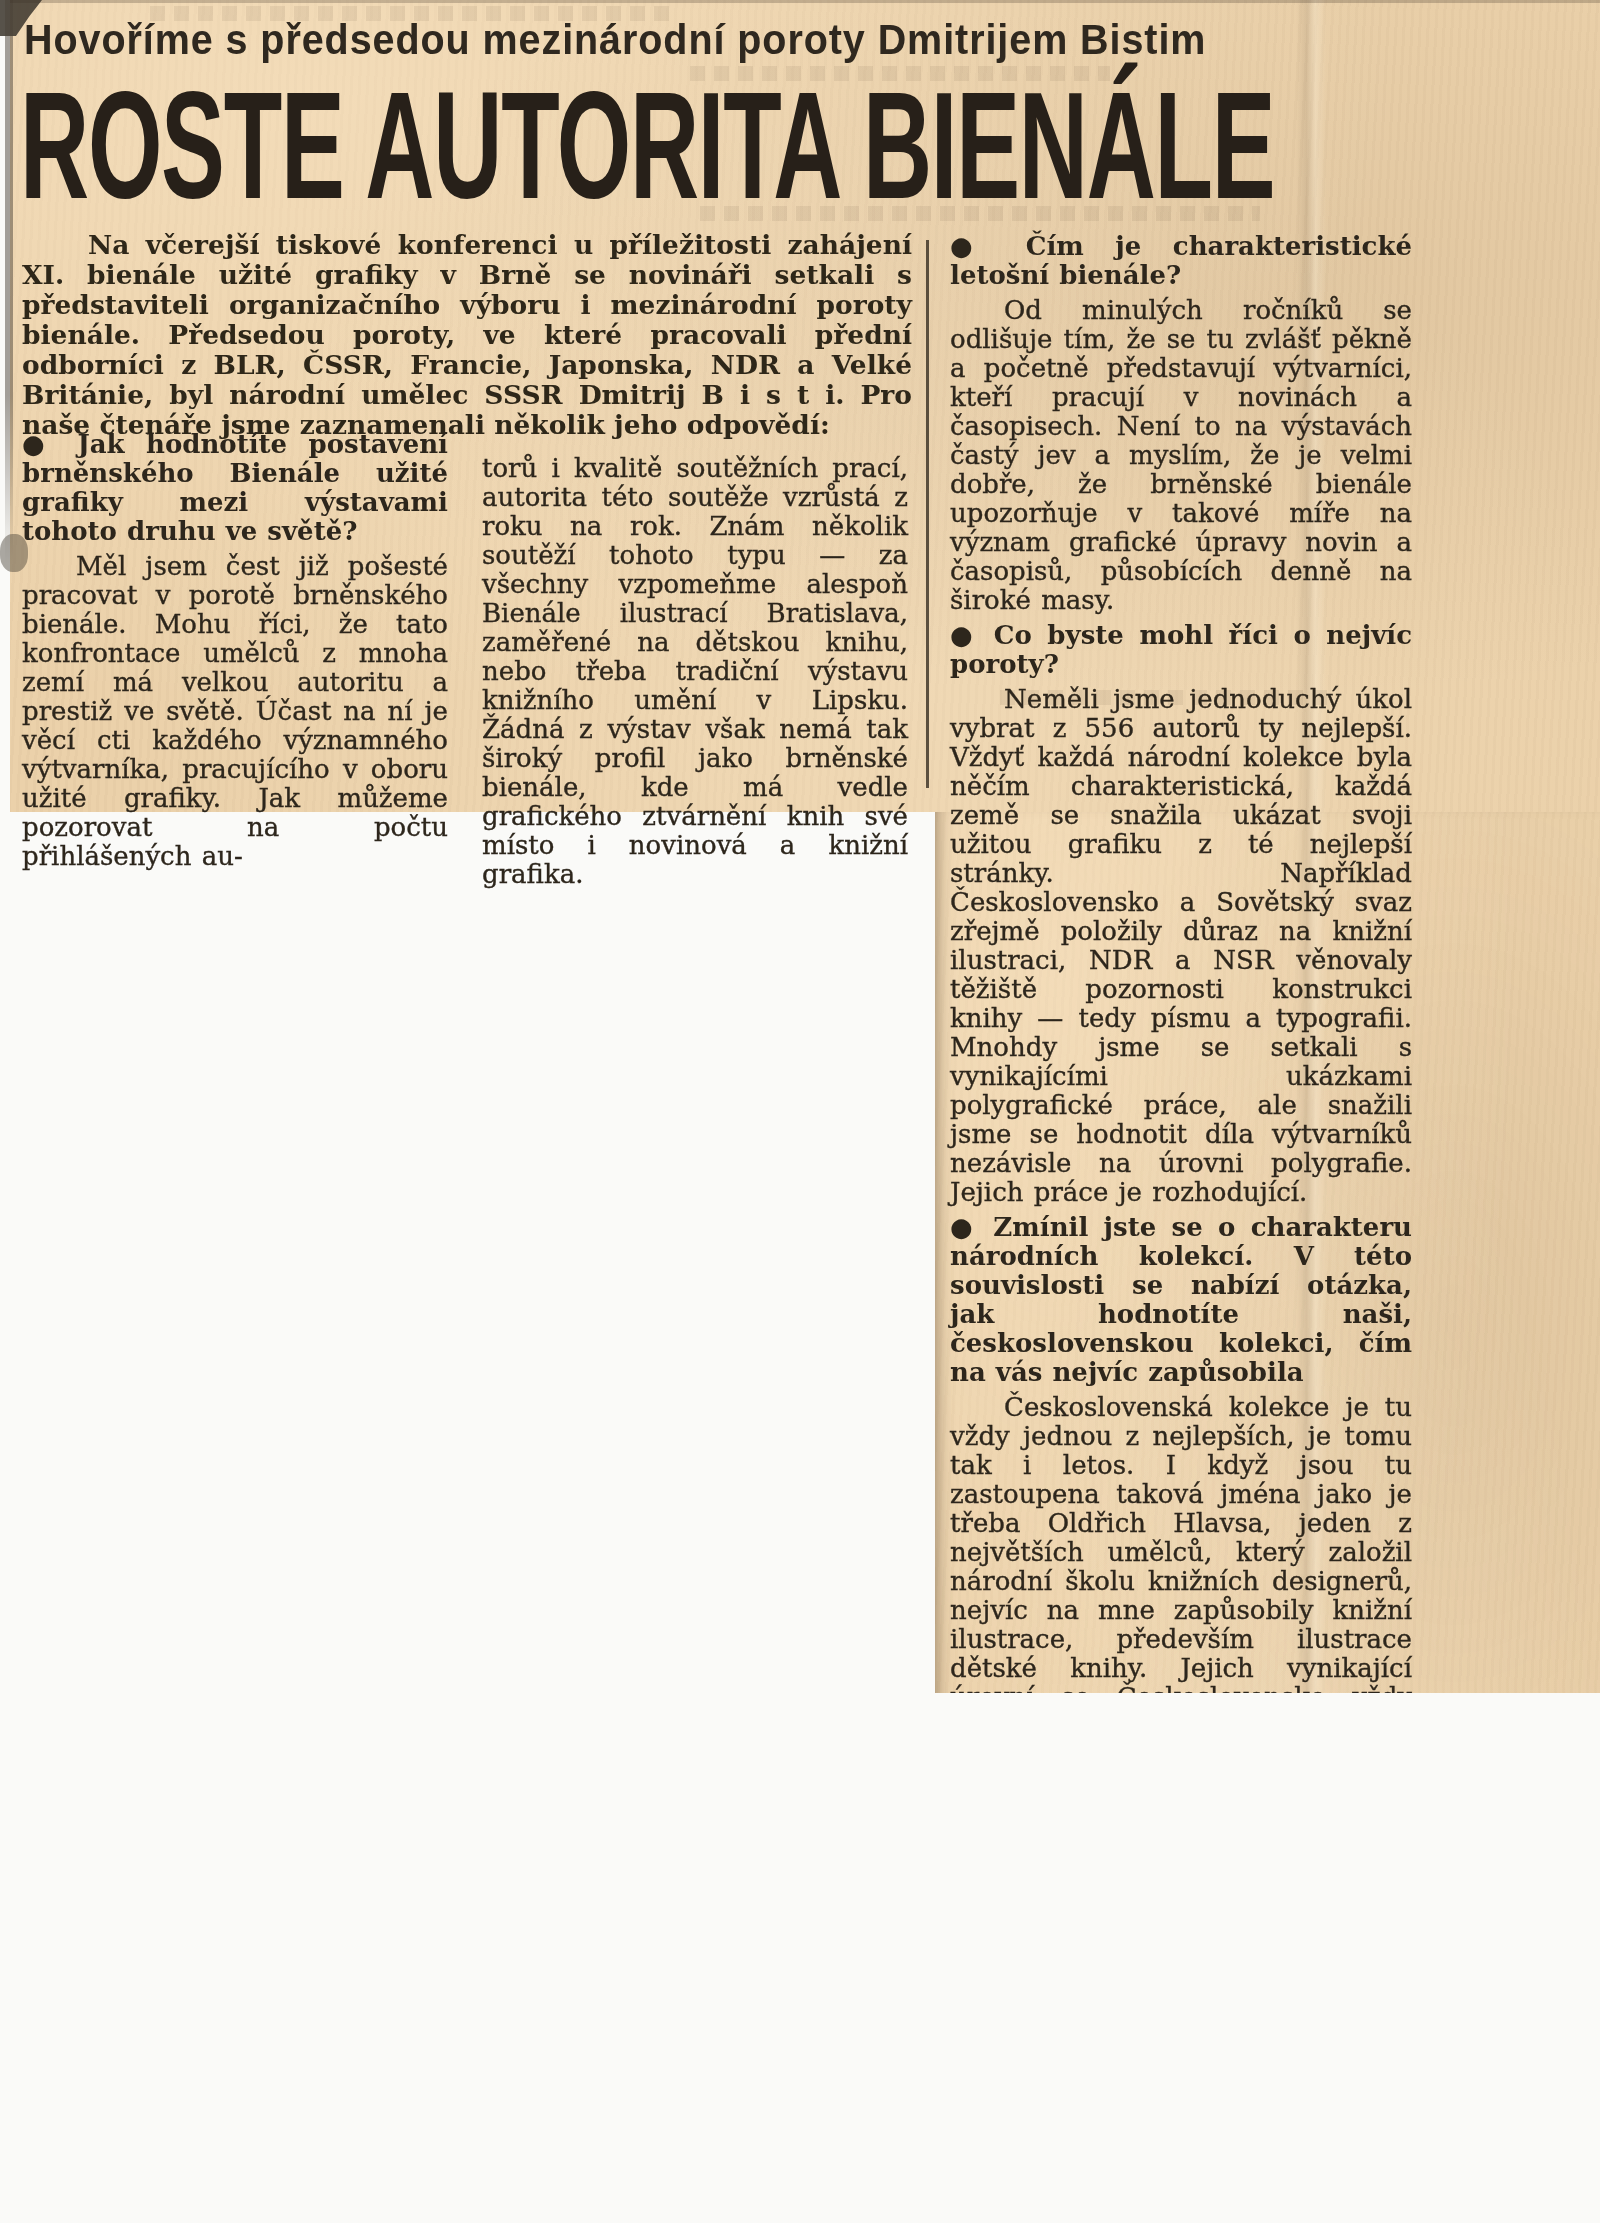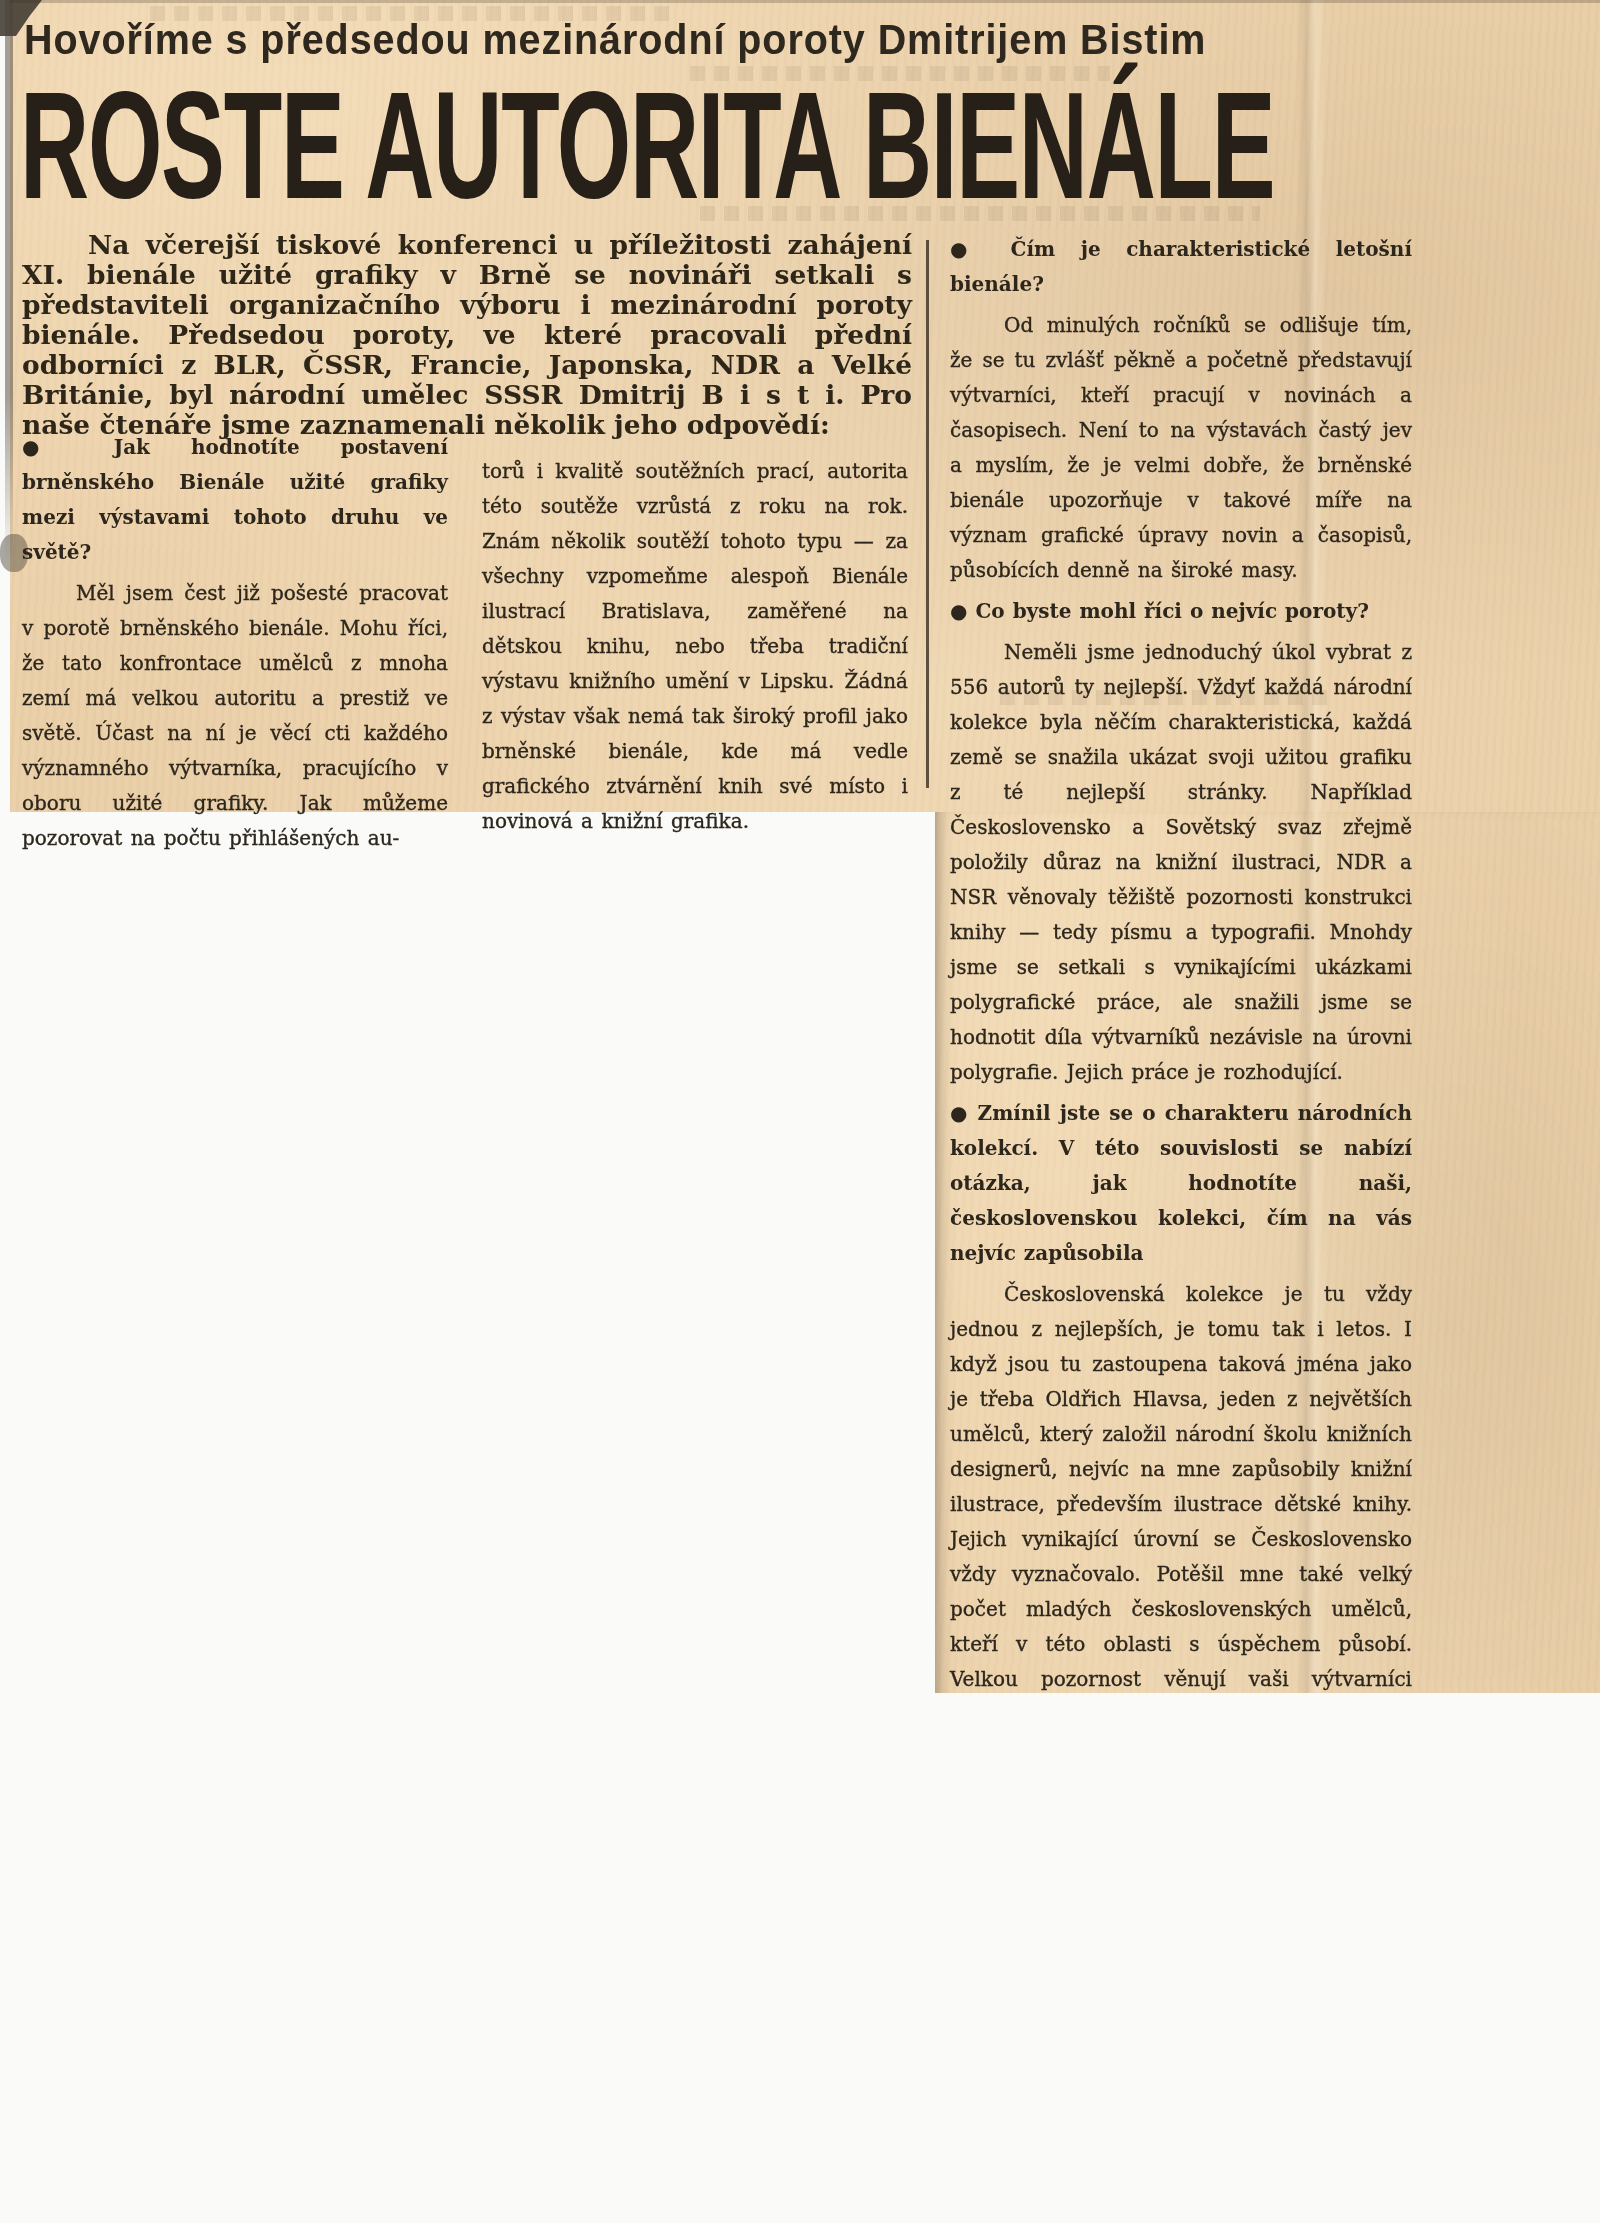--- a/index.html
+++ b/index.html
@@ -39,21 +39,21 @@
   
   .kicker{position:absolute;left:24px;top:16px;white-space:nowrap;
       font-family:"Liberation Sans",sans-serif;font-weight:bold;font-size:42px;
       color:#2f281f;transform:scaleX(.94);transform-origin:left top;letter-spacing:1px;}
   .headline{position:absolute;left:20px;top:66px;margin:0;white-space:nowrap;
       font-family:"Liberation Sans",sans-serif;font-weight:bold;font-size:152px;line-height:1.05;
       color:#272019;transform:scaleX(.63);transform-origin:left top;letter-spacing:-2px;}
   .lead{position:absolute;left:22px;top:230px;width:890px;margin:0;
       font-size:26.5px;line-height:30px;font-weight:bold;text-align:justify;
       text-indent:66px;color:#2e2719;}
-  .col{position:absolute;font-size:20px;line-height:35px;text-align:justify;}
+  .col{position:absolute;font-size:26px;line-height:29px;text-align:justify;}
   .col p{margin:0 0 6px 0;-webkit-text-stroke:.35px currentColor;word-spacing:2px;}
   .col p.q{font-weight:bold;-webkit-text-stroke:0;word-spacing:1px;}
   .col p.indent{text-indent:54px;}
   .col1{left:22px;top:430px;width:426px;}
   .col2{left:482px;top:430px;width:426px;margin-top:24px;}
   .col3{left:950px;top:232px;width:462px;}
   .byline{font-weight:bold;text-align:center;padding-right:6px;margin-top:12px !important;
       -webkit-text-stroke:0 !important;}
   .divider{position:absolute;left:926px;top:240px;width:3px;height:548px;background:rgba(43,35,24,.75);}
 

